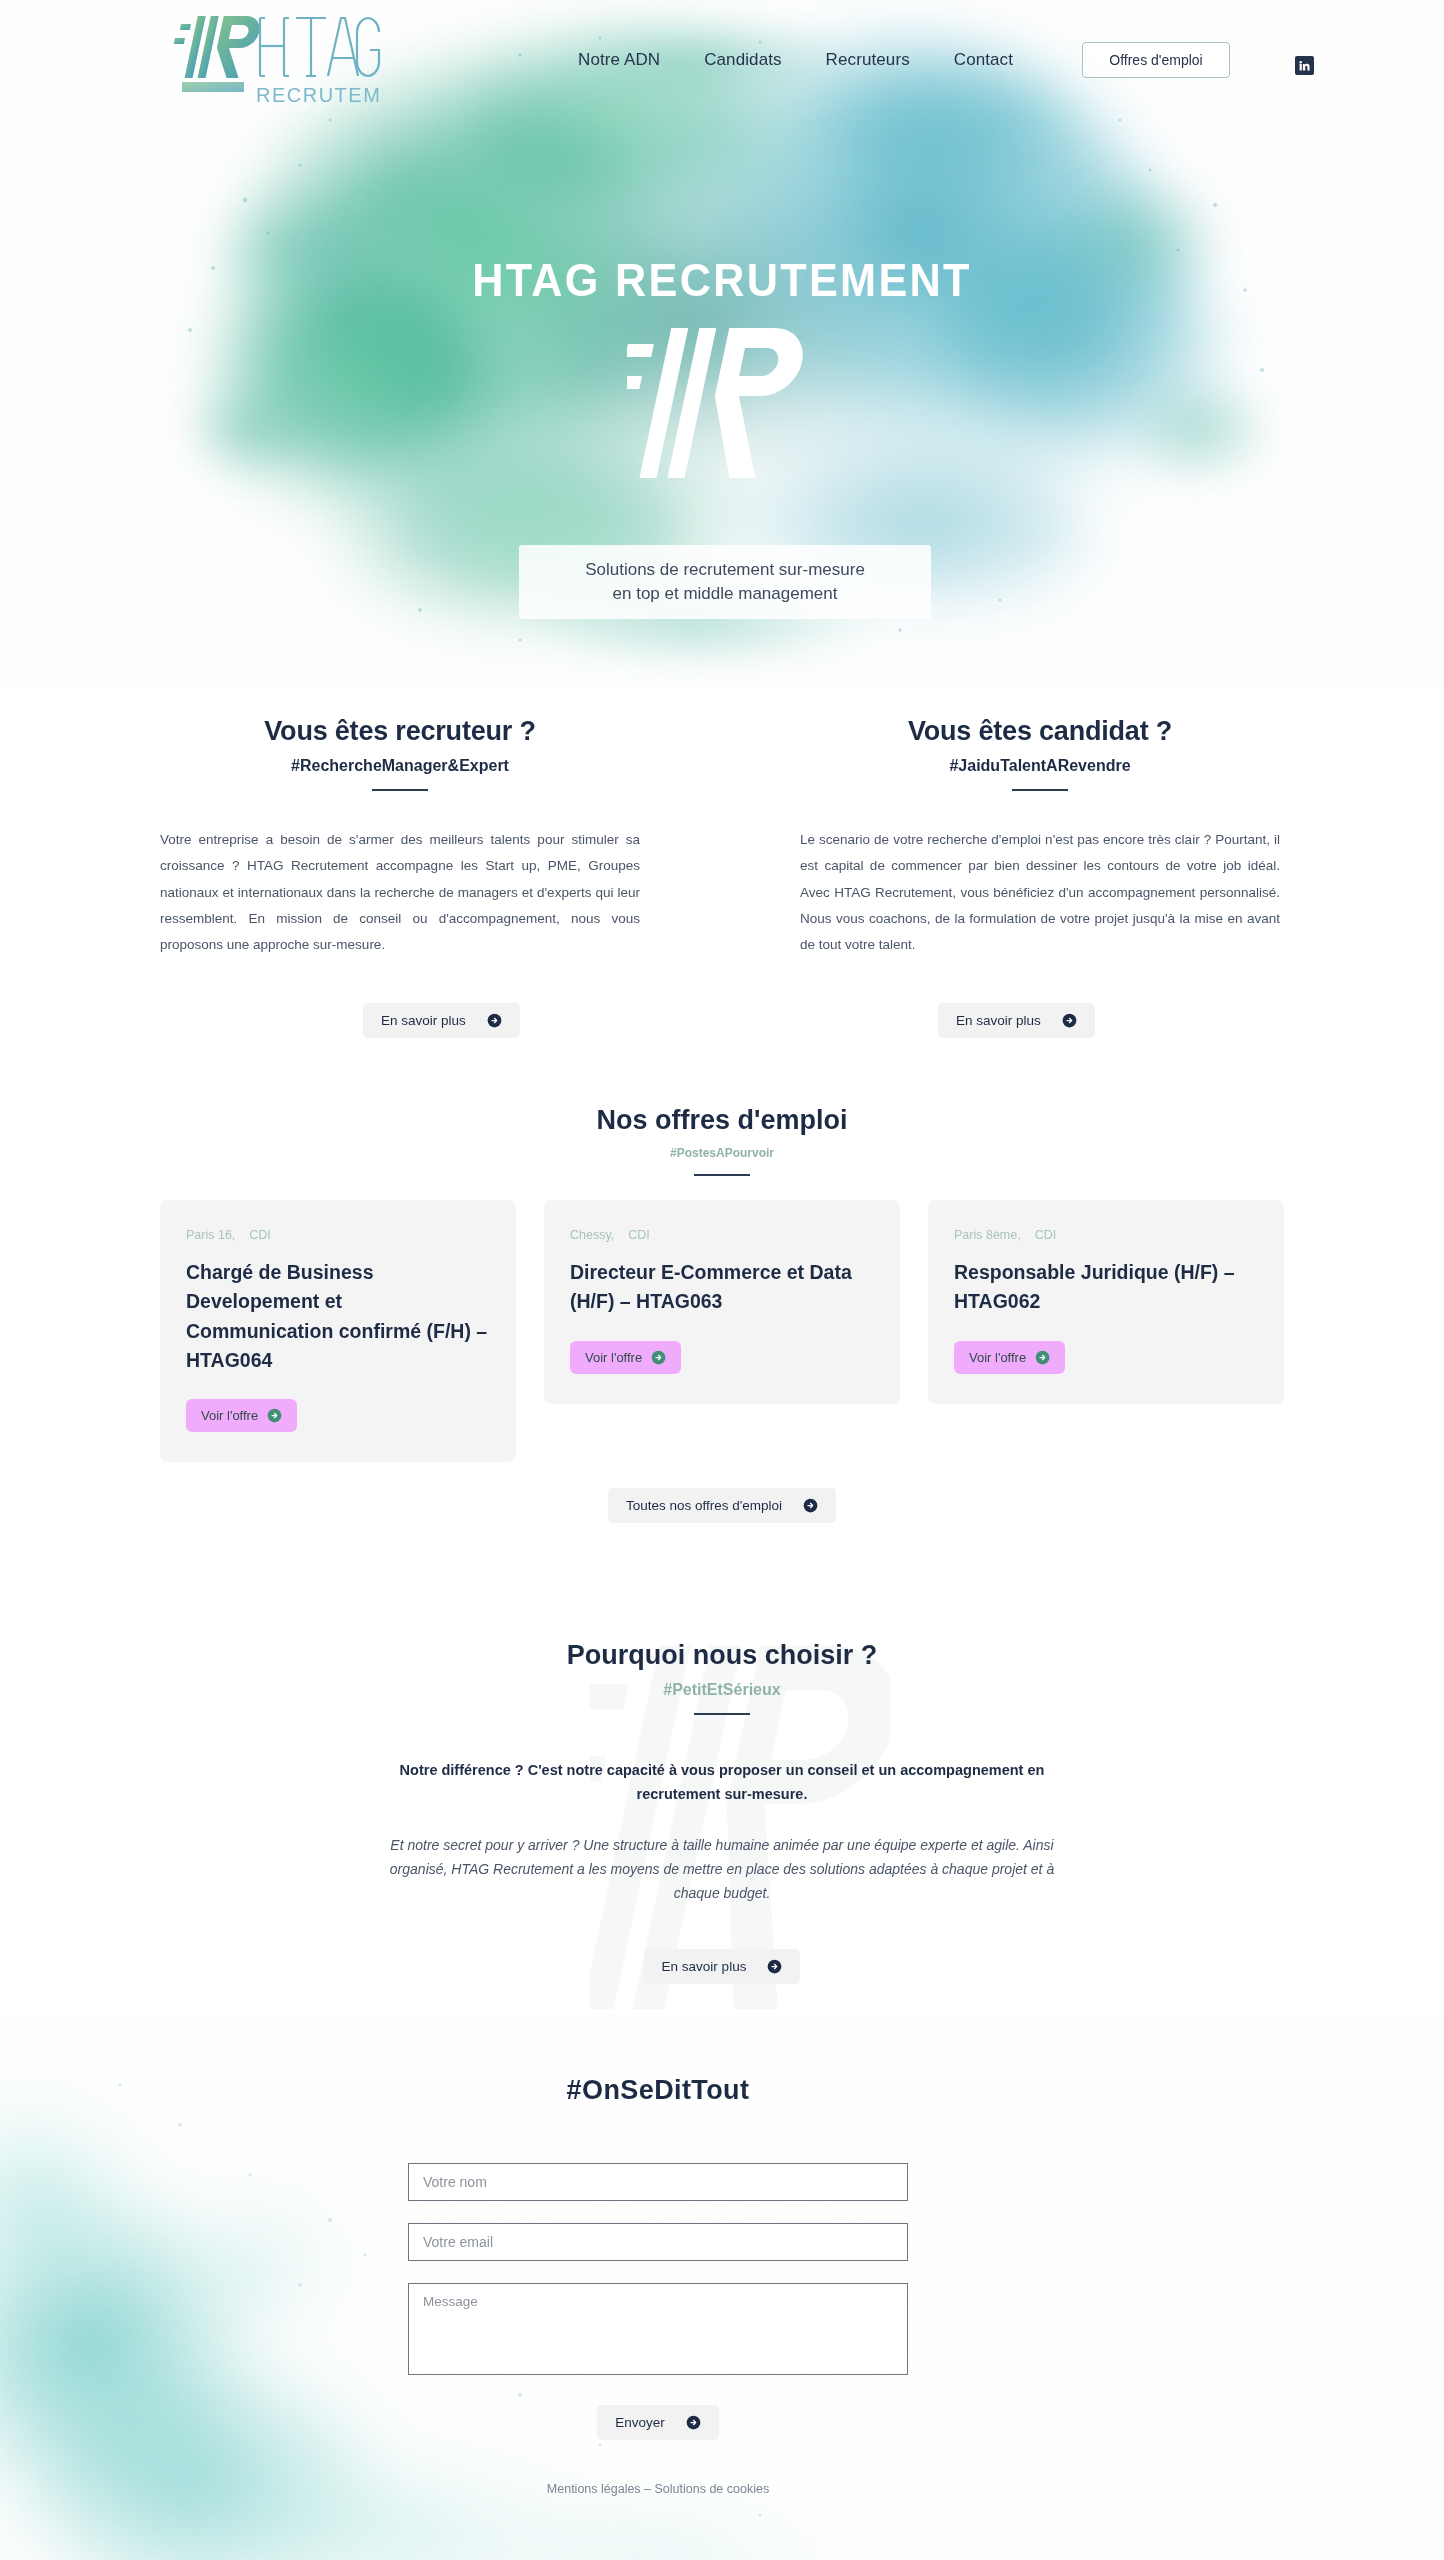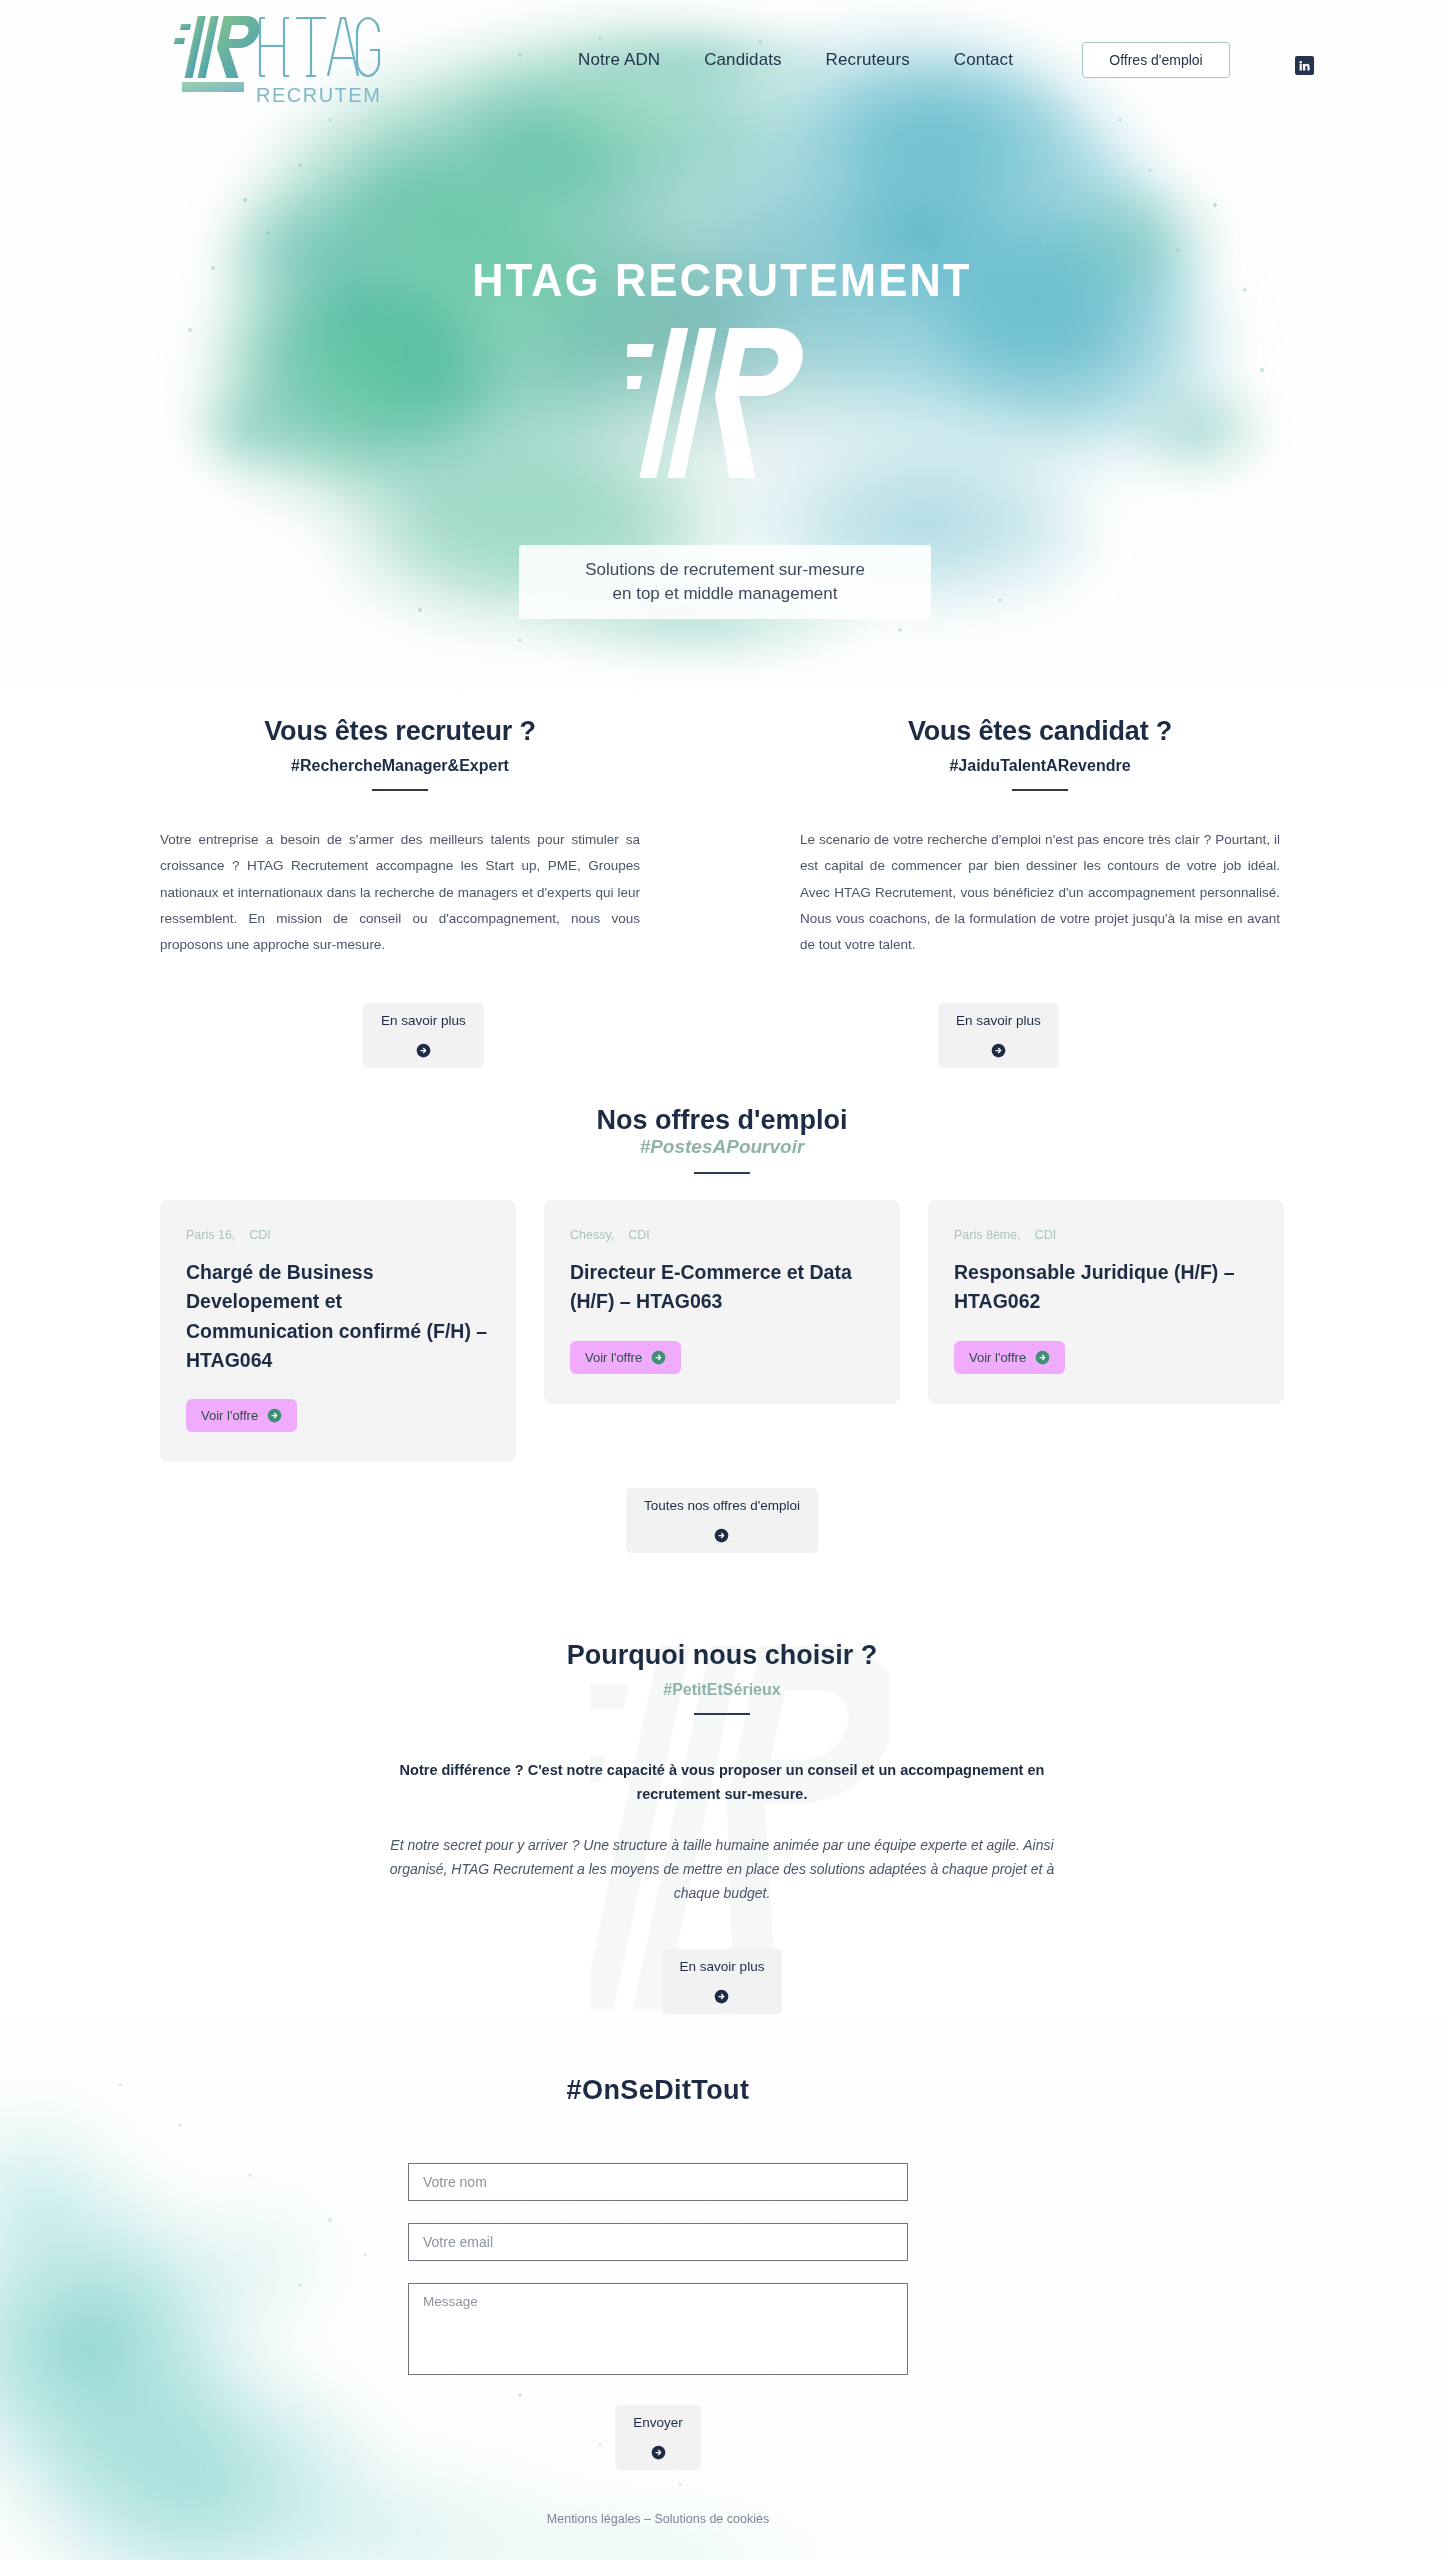--- a/index.html
+++ b/index.html
@@ -90,34 +90,34 @@
   .col .hash {
     text-align: center; font-size: 16px; font-weight: 700; margin-top: 10px;
     color: #1d2b45;
   }
   .rule { width: 56px; height: 2px; background: #2c3a52; margin: 14px auto 0; }
   .col p {
     margin-top: 36px; font-size: 13.5px; line-height: 1.95;
     color: #4a5568; text-align: justify;
   }
   .btn-light {
-    display: inline-flex; align-items: center; gap: 15px;
+    display: inline-flex; align-items: center; gap: 21px;
     background: #f2f2f3; border-radius: 5px;
     padding: 10px 18px; font-size: 13.5px; color: #1d2b45;
-    cursor: pointer; white-space: nowrap; flex-direction: column;
+    cursor: pointer; white-space: nowrap;
   }
   .circ-arrow { width: 15px; height: 15px; flex: 0 0 15px; }
 
   .savoir-l { position: absolute; top: 1003px; left: 363px; }
   .savoir-r { position: absolute; top: 1003px; left: 938px; }
 
   
   .offers-head { position: absolute; top: 1105px; left: 0; width: 1444px; text-align: center; }
   .offers-head h2 { font-size: 27px; font-weight: 700; color: #1d2b45; }
-  .offers-head .hash { font-size: 19px; font-weight: 700; color: #8fb3ab; font-style: italic; }
+  .offers-head .hash { margin-top: 10px; font-size: 12px; font-weight: 700; color: #8fb3ab; }
 
   .cards { position: absolute; top: 1200px; left: 160px; width: 1124px;
            display: flex; gap: 28px; align-items: flex-start; }
   .card { width: 356px; background: #f4f4f5; border-radius: 8px; padding: 28px 26px 30px; }
   .card .meta { font-size: 12.5px; color: #a9c4bb; margin-bottom: 16px; }
   .card .meta .sep { display: inline-block; width: 7px; }
   .card h3 { font-size: 19.5px; line-height: 1.5; font-weight: 700; color: #1d2b45; }
   .btn-white {
     display: inline-flex; align-items: center; gap: 9px;
     background: #f0abfc; border-radius: 6px;

